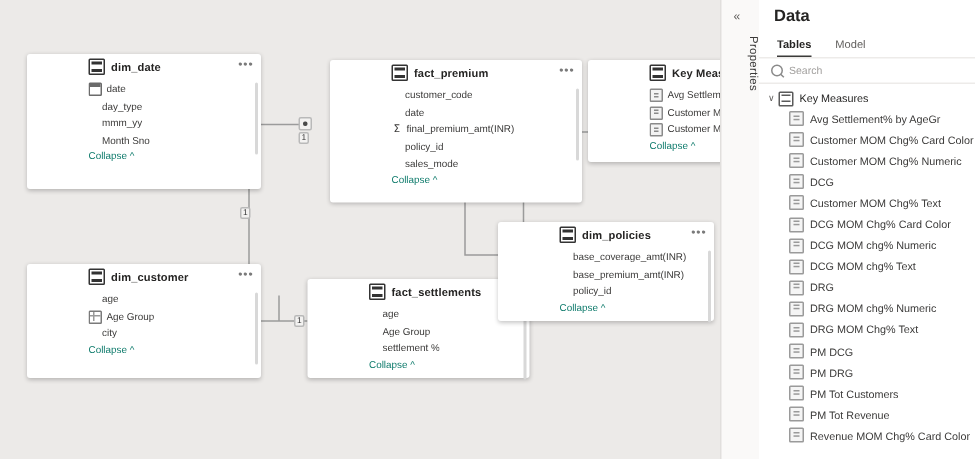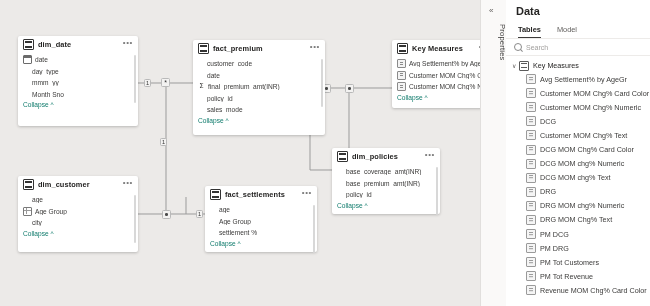--- a/index.html
+++ b/index.html
@@ -9,21 +9,21 @@
     font-family:"Liberation Sans","DejaVu Sans",sans-serif;
     font-size:7px;color:#333;
     position:relative;
   }
   
   #canvas{position:absolute;left:0;top:0;width:480px;height:306px;background:#eceae8;overflow:hidden;}
   #wires{position:absolute;left:0;top:0;width:480px;height:306px;}
 
   
   .tbl{position:absolute;background:#ffffff;border-radius:2px;
-       box-shadow:0 1px 3px rgba(0,0,0,.22);}
+       box-shadow:0 1px 3px rgba(0,0,0,.22);padding-left:36px;}
   .tbl-hd{display:flex;align-items:center;height:17px;padding:0 5px;}
   .tbl-ico{width:9px;height:9px;border:1.1px solid #333;border-radius:1px;
            margin-right:4px;flex:0 0 auto;position:relative;background:#fff;}
   .tbl-ico:before{content:"";position:absolute;left:1.4px;right:1.4px;top:1.4px;height:2px;background:#333;}
   .tbl-ico:after{content:"";position:absolute;left:1.4px;right:1.4px;bottom:1.4px;height:2px;background:#333;}
   .tbl-nm{font-size:7.4px;font-weight:bold;color:#252423;letter-spacing:.1px;flex:1;
           white-space:nowrap;overflow:hidden;}
   .dots{color:#7a7a7a;font-size:8px;letter-spacing:.6px;line-height:6px;padding-bottom:3px;}
   .flds{padding:1px 5px 0 5px;position:relative;}
   .fld{display:flex;align-items:center;height:11.5px;font-size:6.6px;color:#3b3a39;
@@ -148,21 +148,21 @@
        <span class="lbl">mmm_yy</span>
      </div>
           <div class="fld f-ind">
 
        <span class="lbl">Month Sno</span>
      </div>
         <div class="scroller"></div>
       </div>
       <div class="collapse">Collapse ^</div>
     </div>
-      <div class="tbl" style="left:193px;top:40px;width:132px;height:95px">
+      <div class="tbl" style="left:220px;top:40px;width:132px;height:95px">
       <div class="tbl-hd">
         <span class="tbl-ico"></span>
         <span class="tbl-nm">fact_premium</span>
         <span class="dots">•••</span>
       </div>
       <div class="flds">
         <div class="fld f-ind">
 
        <span class="lbl">customer_code</span>
      </div>

